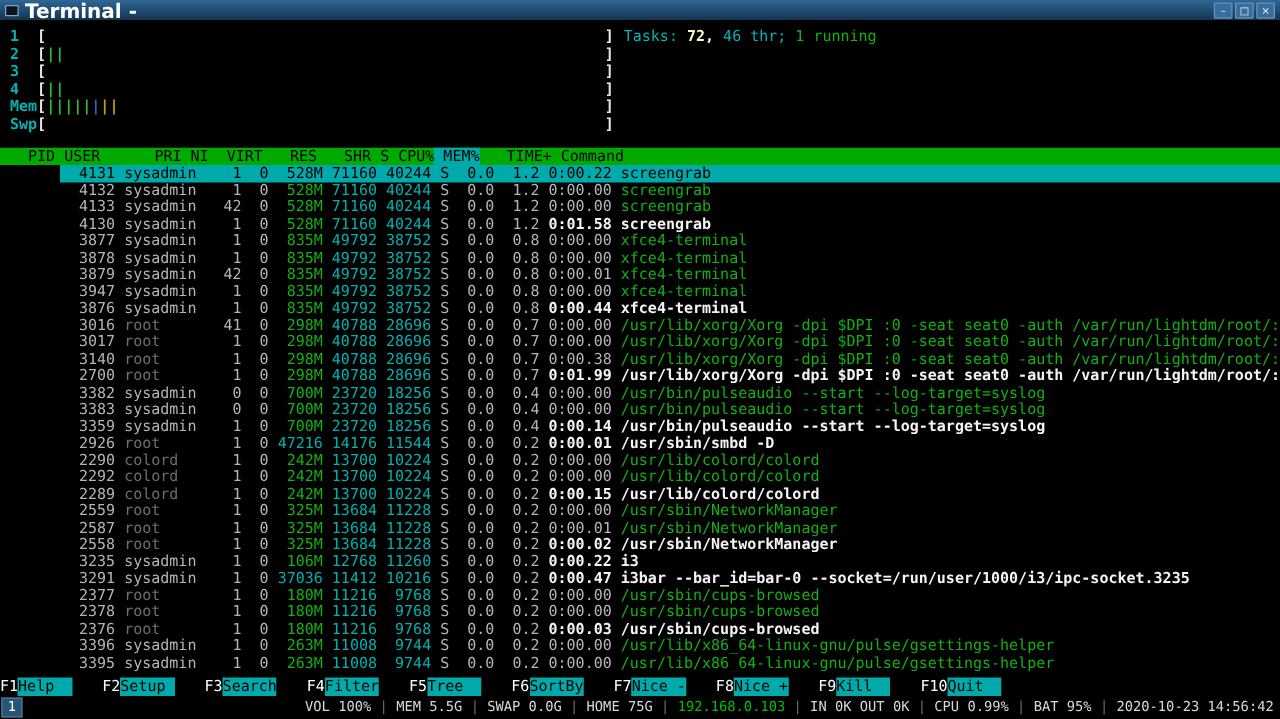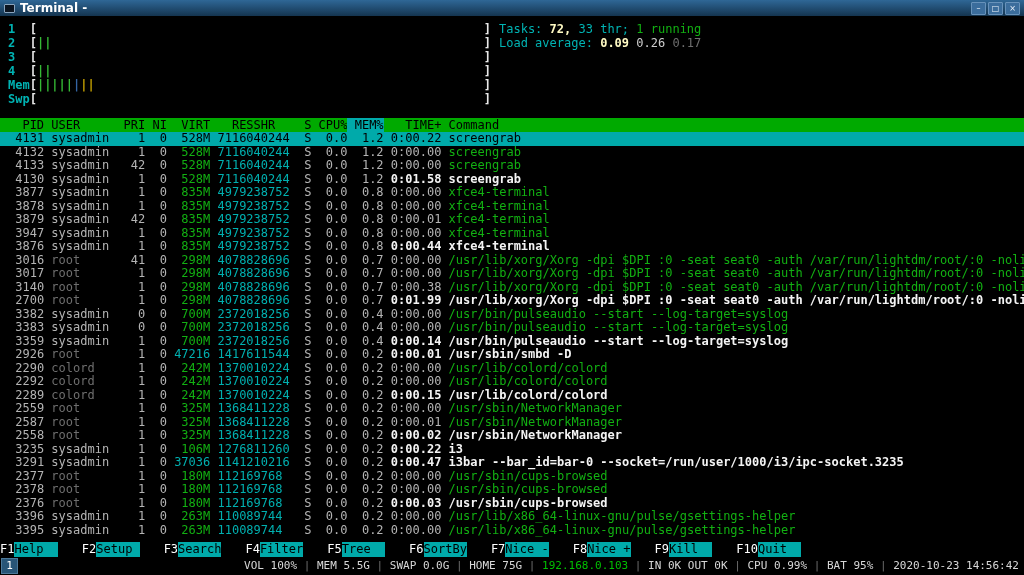--- a/index.html
+++ b/index.html
@@ -5,21 +5,21 @@
   * { margin:0; padding:0; box-sizing:border-box; }
   html,body { width:1024px; height:575px; overflow:hidden; }
   body { background:#000; font-family:"DejaVu Sans Mono", monospace; }
   .window { width:1024px; height:575px; display:flex; flex-direction:column; background:#000; }
 
   
   .titlebar { flex:0 0 16px; height:16px; background:linear-gradient(180deg,#2f6796,#14344f);
               display:flex; align-items:center; gap:5px; padding:0 4px;
               font-family:"DejaVu Sans", sans-serif; }
   .title-icon { width:11px; height:9px; background:#0b1420; border:1px solid #8aa4bd; border-radius:1px; }
-  .title-text { color:#ffffff; font-size:12px; font-weight:bold; }
+  .title-text { color:#ffffff; font-size:16px; font-weight:bold; }
   .win-btns { margin-left:auto; display:flex; gap:2px; }
   .win-btn { width:15px; height:13px; background:#3b6d9c; border:1px solid #6792ba; color:#eaf2fa;
              font-size:8px; line-height:11px; text-align:center; border-radius:1px; cursor:default; }
 
   
   .terminal { flex:1; background:#000; color:#b4b4b4; font-size:12px; line-height:14px;
               padding-top:6px; display:flex; flex-direction:column; overflow:hidden; }
   .htop-header { display:flex; padding-left:8px; margin-bottom:12px; }
   .meter-column { width:483px; flex:none; }
   .meter-line { display:flex; white-space:pre; height:14px; }
@@ -42,32 +42,32 @@
   .cyan  { color:#00b0b0; }
   .white { color:#f4f4f4; font-weight:bold; }
   .txt   { color:#b4b4b4; }
   .dim   { color:#6e6e6e; }
 
   
   .ptable { flex:1; display:flex; flex-direction:column; overflow:hidden; }
   .thead { display:flex; background:#00aa00; height:14px; line-height:14px; white-space:pre; }
   .thead .hcell { color:#000; }
   .thead .sorted { background:#00aaaa; }
-  .tbody { flex:1; overflow:hidden; }
+  .tbody { flex:1; overflow:hidden;padding-left:48px; }
   .prow { display:flex; height:13.5px; line-height:13.5px; white-space:pre; }
   .prow.selected { background:#00aaaa; }
   .prow.selected span { color:#000 !important; font-weight:normal !important; }
 
   .c-pid  { width:calc(5ch + 8px); text-align:right; flex:none; }
   .c-user { width:10ch; padding-left:1ch; text-align:left; flex:none; overflow:hidden; }
   .c-pri  { width:4ch; text-align:right; flex:none; }
   .c-ni   { width:3ch; text-align:right; flex:none; }
   .c-virt { width:6ch; text-align:right; flex:none; }
   .c-res  { width:6ch; text-align:right; flex:none; }
-  .c-shr  { width:6ch; text-align:left; flex:none; }
+  .c-shr  { width:6ch; text-align:right; flex:none; }
   .c-s    { width:2ch; text-align:right; flex:none; }
   .c-cpu  { width:5ch; text-align:right; flex:none; }
   .c-mem  { width:5ch; text-align:right; flex:none; }
   .c-time { width:8ch; text-align:right; flex:none; }
   .c-cmd  { flex:1; padding-left:1ch; text-align:left; overflow:hidden; white-space:pre; }
 
   
   .fkeys { height:15px; line-height:15px; display:flex; white-space:pre; background:#000; flex:none;gap:24px; }
   .fkey { display:flex; white-space:pre; cursor:default; }
   .fk-key { color:#ffffff; }
@@ -103,22 +103,21 @@
     <div class="htop-header">
       <div class="meter-column" id="meters">
           <div class="meter-line"><span class="m-label">1  </span><span class="m-bracket">[</span><span class="m-body"><span class="bar-green"></span><span class="m-value">0.0%</span></span><span class="m-bracket">]</span></div>
           <div class="meter-line"><span class="m-label">2  </span><span class="m-bracket">[</span><span class="m-body"><span class="bar-green">||</span><span class="m-value">1.3%</span></span><span class="m-bracket">]</span></div>
           <div class="meter-line"><span class="m-label">3  </span><span class="m-bracket">[</span><span class="m-body"><span class="bar-green"></span><span class="m-value">0.0%</span></span><span class="m-bracket">]</span></div>
           <div class="meter-line"><span class="m-label">4  </span><span class="m-bracket">[</span><span class="m-body"><span class="bar-green">||</span><span class="m-value">1.3%</span></span><span class="m-bracket">]</span></div>
           <div class="meter-line"><span class="m-label">Mem</span><span class="m-bracket">[</span><span class="m-body"><span class="bar-green">|||||</span><span class="bar-blue">|</span><span class="bar-yellow">||</span><span class="m-value">267M/5.73G</span></span><span class="m-bracket">]</span></div>
           <div class="meter-line"><span class="m-label">Swp</span><span class="m-bracket">[</span><span class="m-body"><span class="m-value">0K/0K</span></span><span class="m-bracket">]</span></div>
         </div>
       <div class="stats-column">
-        <div class="stat-line"><span class="stat-label">Tasks: </span><span class="bold-white">72, </span><span class="stat-label">33 thr; </span><span class="green">1 running</span></div>
-        <div class="stat-line"><span class="stat-label">Load average: </span><span class="bold-white">0.09 </span><span class="mid-white">0.26 </span><span class="dim">0.17</span></div>
+        <div class="stat-line"><span class="stat-label">Tasks: </span><span class="bold-white">72, </span><span class="stat-label">46 thr; </span><span class="green">1 running</span></div>
       </div>
     </div>
 
     <div class="ptable">
       <div class="thead" id="thead"><span class="hcell c-pid">PID</span><span class="hcell c-user">USER</span><span class="hcell c-pri">PRI</span><span class="hcell c-ni">NI</span><span class="hcell c-virt">VIRT</span><span class="hcell c-res">RES</span><span class="hcell c-shr">SHR</span><span class="hcell c-s">S</span><span class="hcell c-cpu">CPU%</span><span class="hcell c-mem sorted">MEM%</span><span class="hcell c-time">TIME+</span><span class="hcell c-cmd">Command</span></div>
       <div class="tbody" id="tbody">
           <div class="prow selected"><span class="c-pid txt">4131</span><span class="c-user txt">sysadmin</span><span class="c-pri txt">1</span><span class="c-ni txt">0</span><span class="c-virt green">528M</span><span class="c-res cyan">71160</span><span class="c-shr cyan">40244</span><span class="c-s txt">S</span><span class="c-cpu txt">0.0</span><span class="c-mem txt">1.2</span><span class="c-time white">0:00.22</span><span class="c-cmd white">screengrab</span></div>
           <div class="prow"><span class="c-pid txt">4132</span><span class="c-user txt">sysadmin</span><span class="c-pri txt">1</span><span class="c-ni txt">0</span><span class="c-virt green">528M</span><span class="c-res cyan">71160</span><span class="c-shr cyan">40244</span><span class="c-s txt">S</span><span class="c-cpu txt">0.0</span><span class="c-mem txt">1.2</span><span class="c-time txt">0:00.00</span><span class="c-cmd green">screengrab</span></div>
           <div class="prow"><span class="c-pid txt">4133</span><span class="c-user txt">sysadmin</span><span class="c-pri txt">42</span><span class="c-ni txt">0</span><span class="c-virt green">528M</span><span class="c-res cyan">71160</span><span class="c-shr cyan">40244</span><span class="c-s txt">S</span><span class="c-cpu txt">0.0</span><span class="c-mem txt">1.2</span><span class="c-time txt">0:00.00</span><span class="c-cmd green">screengrab</span></div>
           <div class="prow"><span class="c-pid txt">4130</span><span class="c-user txt">sysadmin</span><span class="c-pri txt">1</span><span class="c-ni txt">0</span><span class="c-virt green">528M</span><span class="c-res cyan">71160</span><span class="c-shr cyan">40244</span><span class="c-s txt">S</span><span class="c-cpu txt">0.0</span><span class="c-mem txt">1.2</span><span class="c-time white">0:01.58</span><span class="c-cmd white">screengrab</span></div>

